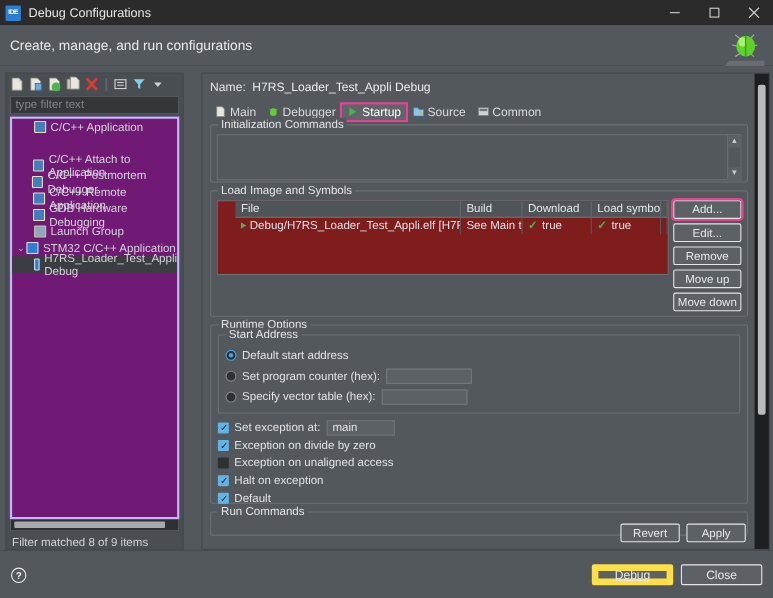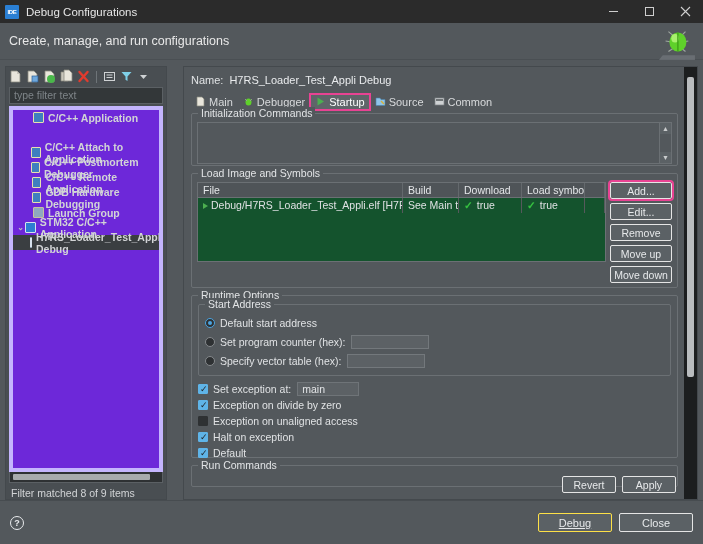--- a/index.html
+++ b/index.html
@@ -50,22 +50,22 @@
   }
   .lp-toolbar { height: 19px; display: flex; align-items: center; padding: 0 2px; gap: 2px; }
   .tb-ico { width: 15px; height: 15px; position: relative; display:inline-block; }
   .tb-sep { width: 1px; height: 12px; background: #6e7478; margin: 0 3px; }
   .filter-input {
     margin: 1px 3px 2px 3px; height: 17px; background: #333739;
     border: 1px solid #5b6064; color: #7e8488; font-size: 10.5px;
     line-height: 15px; padding-left: 4px;
   }
   .tree {
-    flex: 1; background: #6d28d9; margin: 0 3px; border: 4px solid #c4b5fd;
-    overflow: hidden; position: relative; font-weight: bold;
+    flex: 1; background: #701a75; margin: 0 3px; border: 2px solid #c4b5fd;
+    overflow: hidden; position: relative;
   }
   .tree-row { height: 15px; display: flex; align-items: center; padding-left: 6px; font-size: 10.5px; color: #d2d4d6; }
   .tree-row.sel { background: #3a3e41; }
   .twisty { width: 10px; font-size: 8px; color: #b9bcbe; text-align:center; }
   .node-ico {
     width: 11px; height: 11px; margin-right: 4px; border-radius: 1px;
     display:flex; align-items:center; justify-content:center; font-size:6px; color:#fff;
   }
   .ico-cpp { background: #3f7fbf; border: 1px solid #e8e0b0; }
   .ico-group { background: #8fa8bf; border: 1px solid #c9c0a0; }
@@ -100,21 +100,21 @@
   }
   .group-body { padding: 7px 6px 6px 6px; }
 
   .init-area { height: 42px; background: #53585c; border: 1px solid #6b7074; display:flex; }
   .init-text { flex: 1; }
   .vscroll-mini { width: 12px; background: #53585c; border-left:1px solid #6b7074; display:flex; flex-direction:column; justify-content:space-between; }
   .vs-arrow { height: 11px; display:flex; align-items:center; justify-content:center; font-size:7px; color:#c9cccd; background:#5b6165;}
 
   
   .tablewrap { display: flex; }
-  .table { flex: 1; border: 1px solid #6b7074; background: #14532d; height: 80px; }
+  .table { flex: 1; border: 1px solid #6b7074; background: #7f1d1d; height: 68px; padding-left: 16px; }
   .thead { display: flex; height: 15px; background: #4f5458; border-bottom: 1px solid #6b7074; }
   .th { font-size: 10.5px; color: #e4e6e8; padding-left: 5px; line-height: 15px; border-right: 1px solid #64696d; overflow:hidden; white-space:nowrap;}
   .tr { display: flex; height: 15px; align-items: center; }
   .td { font-size: 10.5px; color: #dfe1e3; padding-left: 5px; border-right: 1px solid #56595c; height:15px; line-height:15px; overflow:hidden; white-space:nowrap;}
   .play-tri { display:inline-block; width:0; height:0; border-left:5px solid #4caf50; border-top:3.5px solid transparent; border-bottom:3.5px solid transparent; margin-right:3px; vertical-align: middle;}
   .chk-green { color: #35c040; font-weight: bold; margin-right: 4px; }
   .sidebtns { width: 62px; margin-left: 4px; display: flex; flex-direction: column; gap: 4px; }
   .btn {
     height: 17px; background: #5b6165; border: 1px solid #e5e5e5;
     border-radius: 2px; color: #e6e8ea; font-size: 10.5px;
@@ -159,21 +159,21 @@
     background: #53585c; border-top: 1px solid #474c50; display: flex;
     align-items: center; padding: 0 10px;
   }
   .help-ico {
     width: 14px; height: 14px; border-radius: 50%; border: 1.5px solid #e8eaec;
     color: #e8eaec; font-size: 9px; display: flex; align-items: center;
     justify-content: center; font-weight: bold;
   }
   .footer-btns { margin-left: auto; display: flex; gap: 7px; }
   .btn-main { width: 74px; height: 19px; font-size: 11px; }
-  .btn-main.primary { border: 1px solid #fde047; }
+  .btn-main.primary { border: 6px solid #fde047; }
   .u { text-decoration: underline; }
 </style>
 </head>
 <body>
 
 <div class="window">
 
   <div class="titlebar">
     <div class="app-icon">IDE</div>
     <div class="title-text">Debug Configurations</div>

